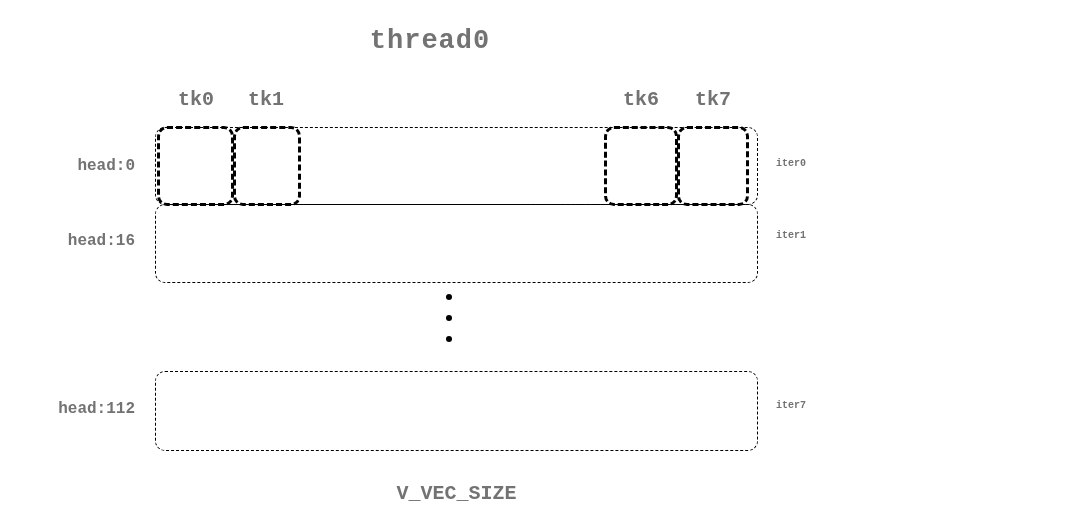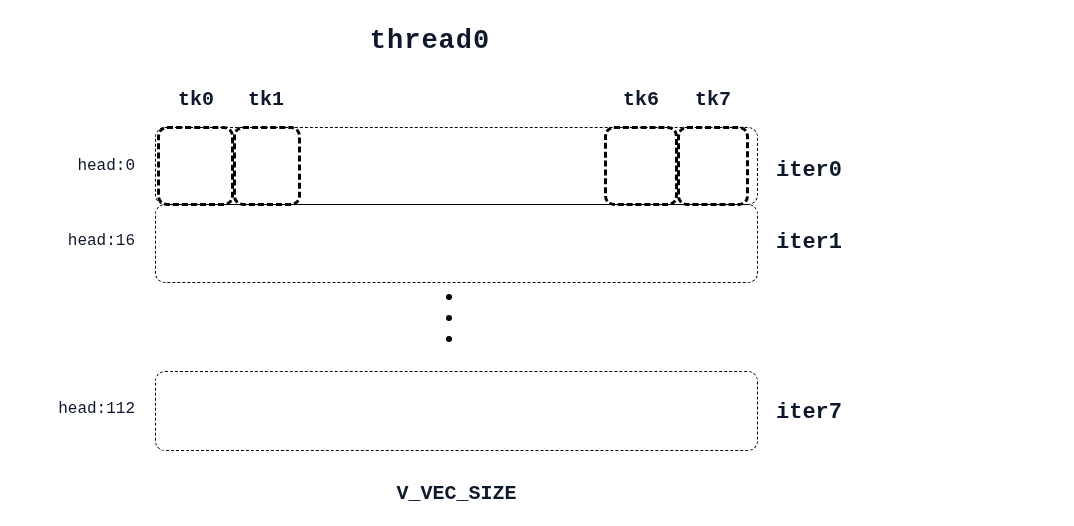--- a/index.html
+++ b/index.html
@@ -6,21 +6,21 @@
     margin: 0;
     padding: 0;
     background: #ffffff;
   }
   .canvas {
     position: relative;
     width: 1074px;
     height: 526px;
     background: #ffffff;
     font-family: "Liberation Mono", "DejaVu Sans Mono", monospace;
-    color: #0f172a;
+    color: #737373;
     overflow: hidden;
   }
   .title {
     position: absolute;
     left: 130px;
     top: 26px;
     width: 600px;
     text-align: center;
     font-size: 27px;
     font-weight: bold;
@@ -54,29 +54,29 @@
     border-radius: 10px;
     box-sizing: border-box;
     background: transparent;
   }
   .head-label {
     position: absolute;
     left: 20px;
     width: 115px;
     text-align: right;
     font-size: 16px;
-    font-weight: normal;
+    font-weight: bold;
     white-space: nowrap;
   }
   .iter-label {
     position: absolute;
     left: 776px;
     width: 110px;
     text-align: left;
-    font-size: 22px;
+    font-size: 10px;
     font-weight: bold;
     white-space: nowrap;
   }
   .vec-label {
     position: absolute;
     left: 155px;
     width: 603px;
     text-align: center;
     font-size: 30px;
     font-weight: bold;

